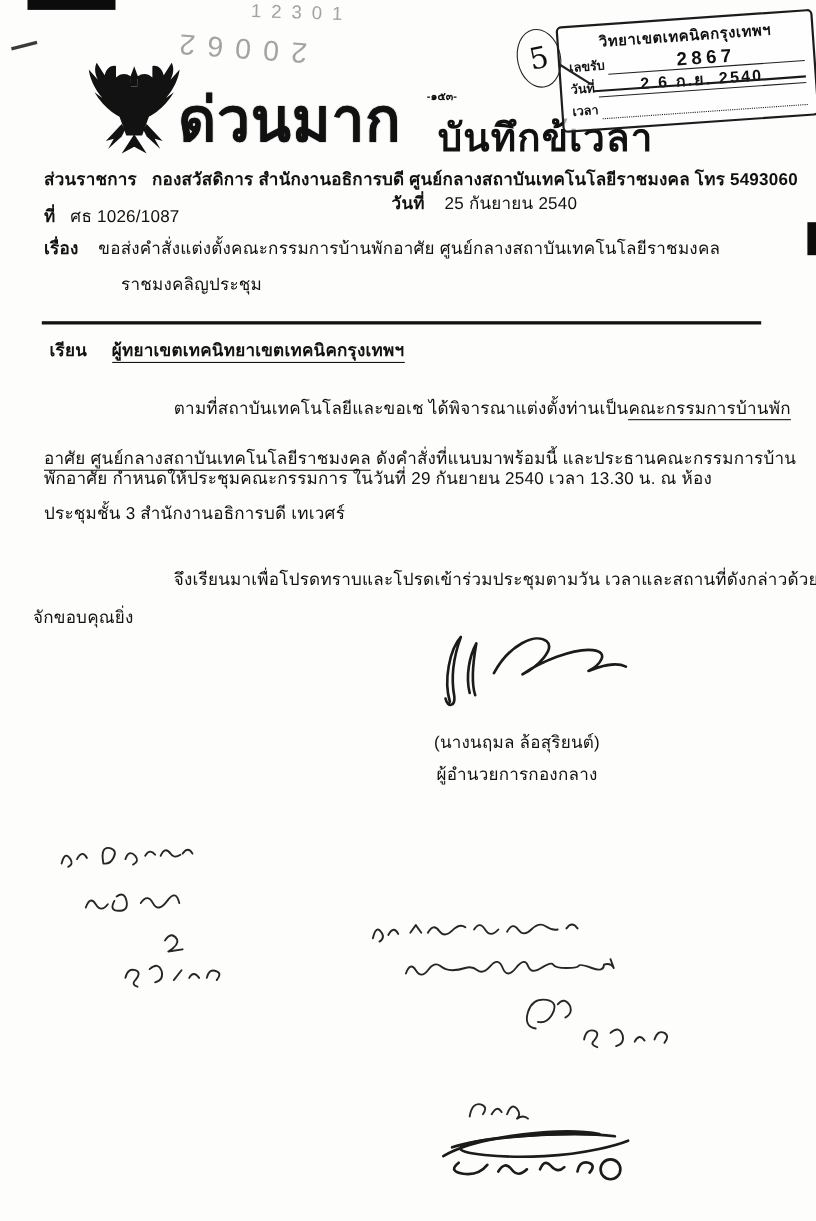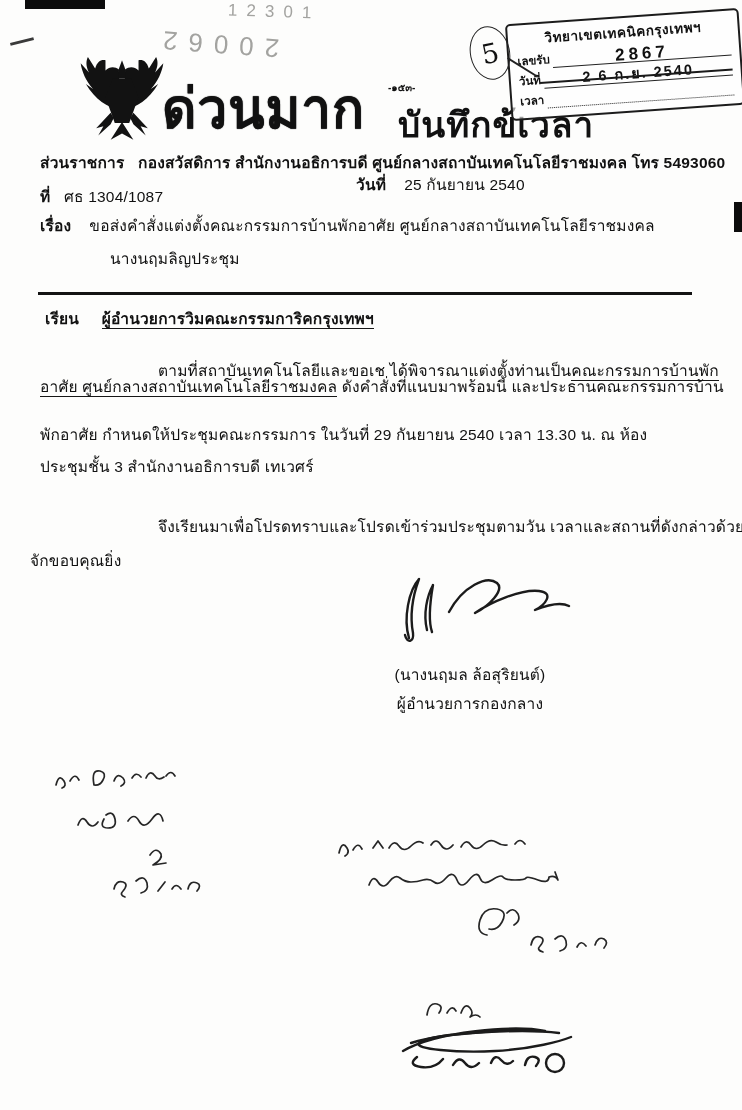--- a/index.html
+++ b/index.html
@@ -85,47 +85,47 @@
 
   <div class="abs body-text" style="left:40px;top:150px;">
     <span class="label b">ส่วนราชการ</span>
     <span>&nbsp;</span>
     <span class="b" style="font-weight:600;text-align:center;">กองสวัสดิการ สำนักงานอธิการบดี ศูนย์กลางสถาบันเทคโนโลยีราชมงคล โทร 5493060</span>
   </div>
 
   <div class="abs body-text" style="left:40px;top:184px;">
     <span class="label b">ที่</span>
     <span>&nbsp;</span>
-    <span>ศธ 1304/1087</span>
+    <span>ศธ 1026/1087</span>
   </div>
   <div class="abs body-text" style="left:356px;top:172px;">
     <span class="label b">วันที่</span>
     <span>&nbsp;&nbsp;</span>
     <span>25 กันยายน 2540</span>
   </div>
 
   <div class="abs body-text" style="left:40px;top:213px;">
     <span class="label b">เรื่อง</span>
     <span>&nbsp;&nbsp;</span>
     <span>ขอส่งคำสั่งแต่งตั้งคณะกรรมการบ้านพักอาศัย ศูนย์กลางสถาบันเทคโนโลยีราชมงคล</span>
   </div>
-  <div class="abs body-text" style="left:110px;top:246px;">นางนฤมลิญประชุม</div>
+  <div class="abs body-text" style="left:110px;top:246px;">ราชมงคลิญประชุม</div>
 
   <div class="abs rule" style="left:38px;top:292px;width:654px;height:3px;"></div>
 
   <div class="abs body-text" style="left:45px;top:306px;">
     <span class="label b">เรียน</span>
     <span>&nbsp;&nbsp;&nbsp;</span>
-    <span class="b u">ผู้อำนวยการวิมคณะกรรมการิคกรุงเทพฯ</span>
+    <span class="b u">ผู้ทยาเขตเทคนิทยาเขตเทคนิคกรุงเทพฯ</span>
   </div>
 
   <div class="abs body-text" style="left:158px;top:358px;">
     <span>ตามที่สถาบันเทคโนโลยีและขอเช   ได้พิจารณาแต่งตั้งท่านเป็น</span><span class="u">คณะกรรมการบ้านพัก</span>
   </div>
-  <div class="abs body-text" style="left:40px;top:374px;">
+  <div class="abs body-text" style="left:40px;top:404px;">
     <span class="u">อาศัย ศูนย์กลางสถาบันเทคโนโลยีราชมงคล</span><span> ดังคำสั่งที่แนบมาพร้อมนี้ และประธานคณะกรรมการบ้าน</span>
   </div>
   <div class="abs body-text" style="left:40px;top:422px;">พักอาศัย  กำหนดให้ประชุมคณะกรรมการ  ในวันที่  29  กันยายน  2540  เวลา 13.30 น.   ณ  ห้อง</div>
   <div class="abs body-text" style="left:40px;top:454px;">ประชุมชั้น 3  สำนักงานอธิการบดี เทเวศร์</div>
 
   <div class="abs body-text" style="left:158px;top:514px;">จึงเรียนมาเพื่อโปรดทราบและโปรดเข้าร่วมประชุมตามวัน เวลาและสถานที่ดังกล่าวด้วย</div>
   <div class="abs body-text" style="left:30px;top:548px;">จักขอบคุณยิ่ง</div>
 
   <div class="abs" style="left:385px;top:572px;" title="ลายเซ็น นางนฤมล ล้อสุริยนต์">
     <svg width="190" height="78" viewBox="0 0 190 78">

